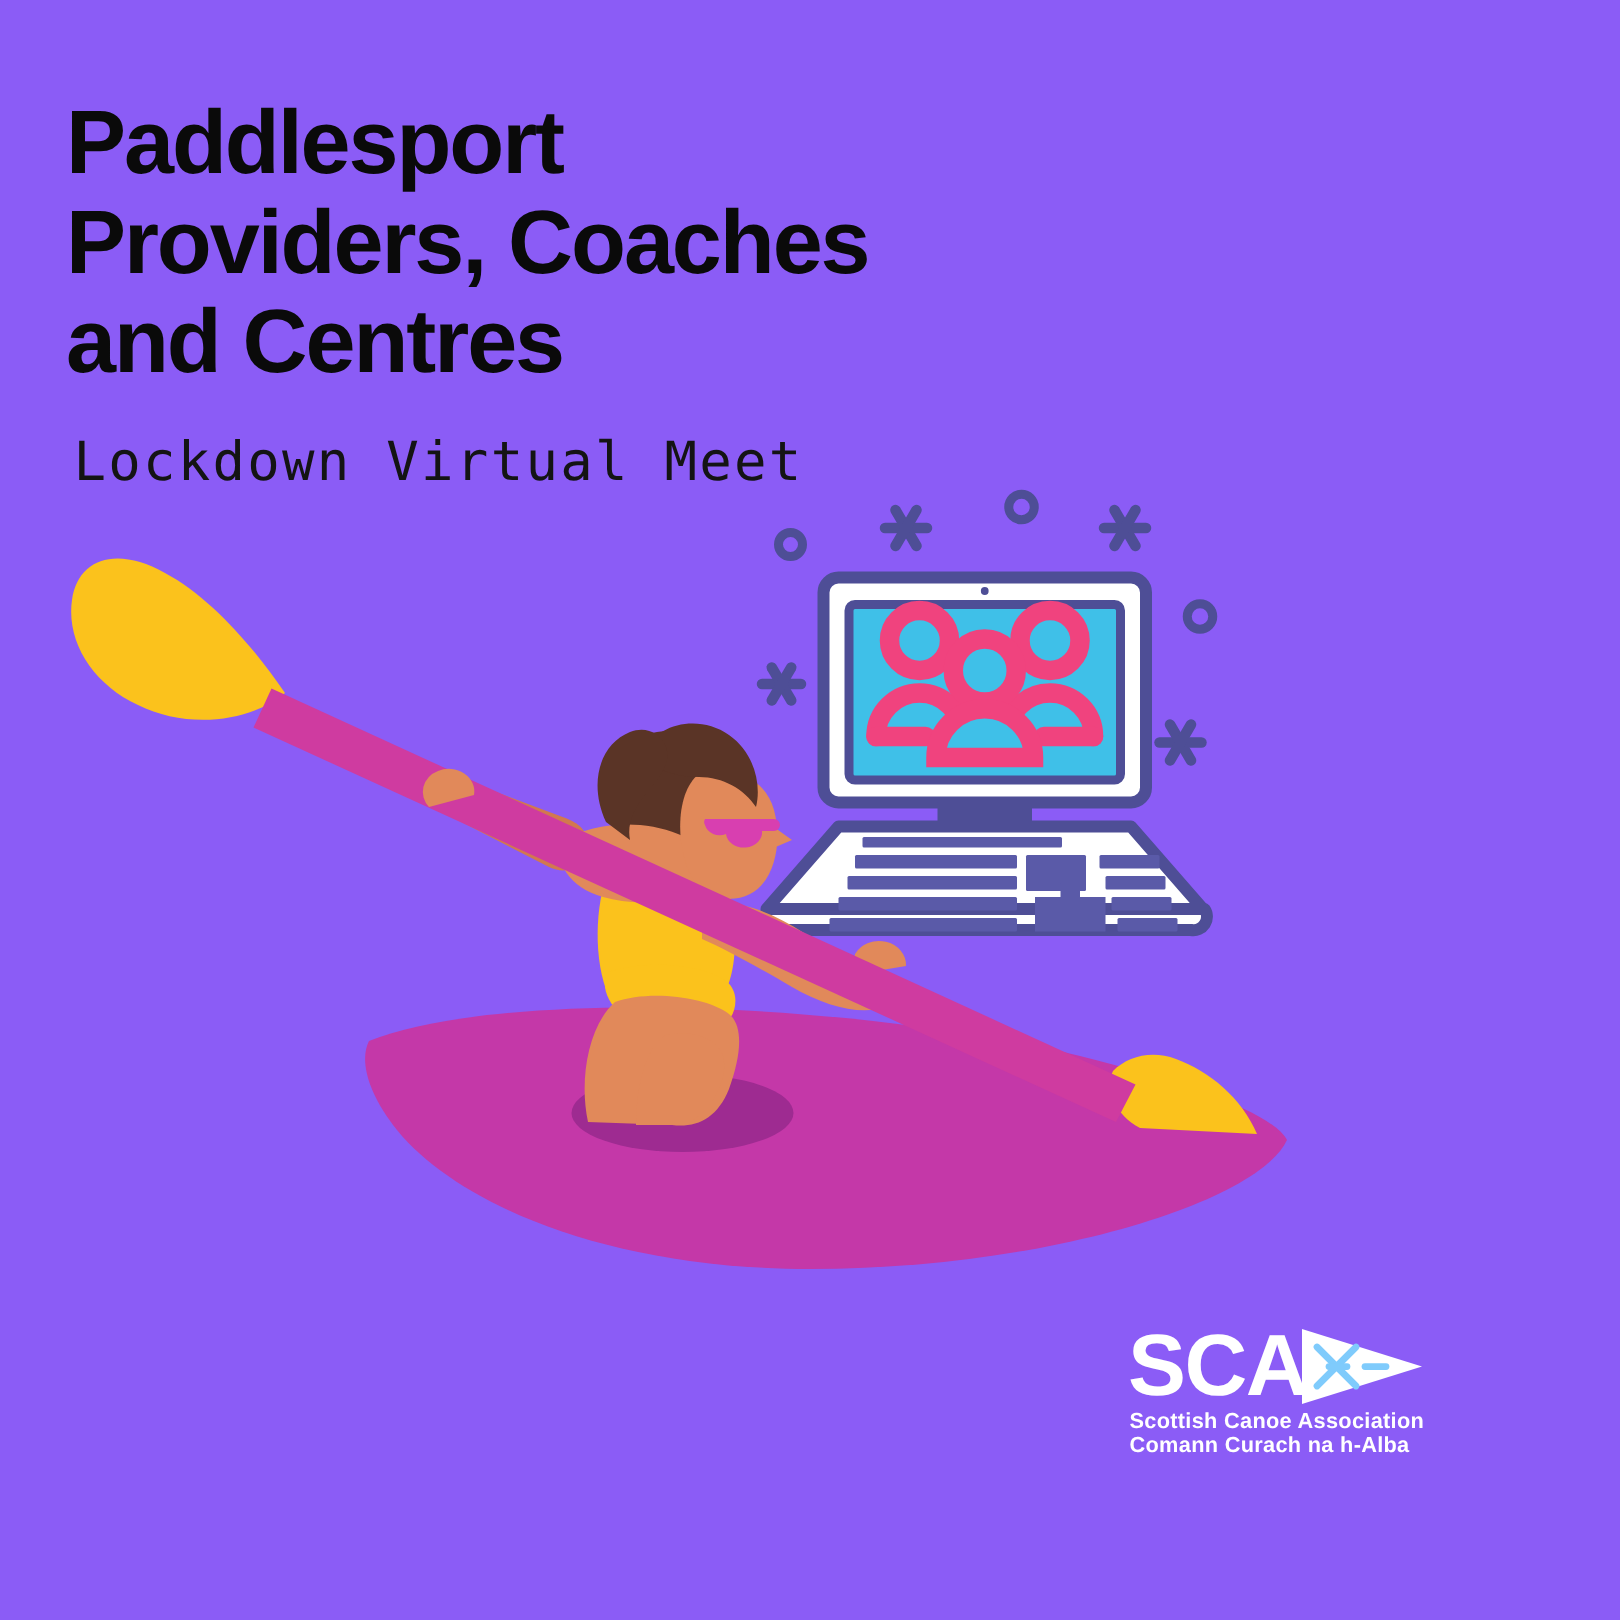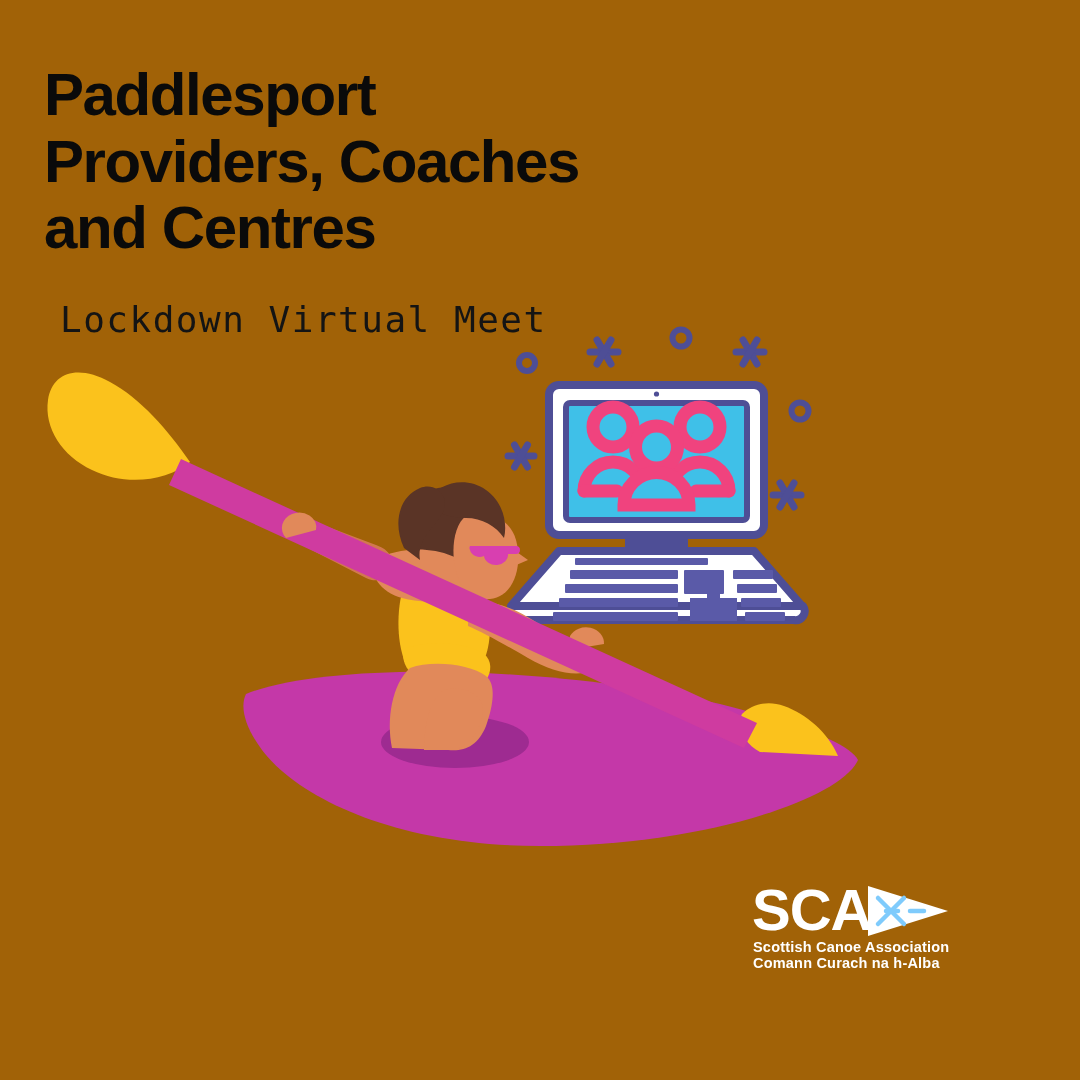--- a/index.html
+++ b/index.html
@@ -29,21 +29,21 @@
     font-size: 60px;
     line-height: 1.11;
     letter-spacing: -1.4px;
     color: #0a0a0a;
     white-space: pre-line;
   }
   #subtitle {
     position: absolute;
     left: 44px;
     top: 283px;
-    margin: 16px;
+    margin: 5px;
     font-family: "DejaVu Sans Mono", "Liberation Mono", monospace;
     font-weight: 400;
     font-size: 36px;
     letter-spacing: 1.5px;
     color: #141414;
   }
   #datetime {
     position: absolute;
     left: 44px;
     top: 908px;
@@ -72,21 +72,21 @@
     top: 878px;
     width: 240px;
     height: 96px;
     text-align: right;
   }
   #sca-logo svg { display: block; }
 </style>
 </head>
 <body>
 
-<div id="poster" style="background: #a16207;">
+<div id="poster" style="background: #8b5cf6;">
 
   <svg id="illustration" viewBox="0 0 1080 1080">
 
     <g fill="none" stroke="#4e4e96" stroke-width="7" stroke-linecap="round">
       <g transform="translate(604,352)">
         <line x1="-14" y1="0" x2="14" y2="0"></line>
         <line x1="-7" y1="-12" x2="7" y2="12"></line>
         <line x1="7" y1="-12" x2="-7" y2="12"></line>
       </g>
       <g transform="translate(750,352)">

